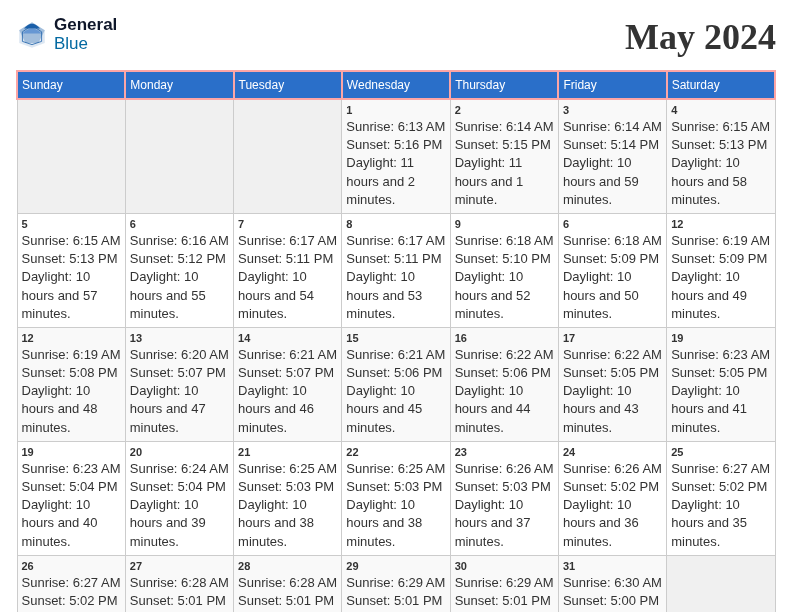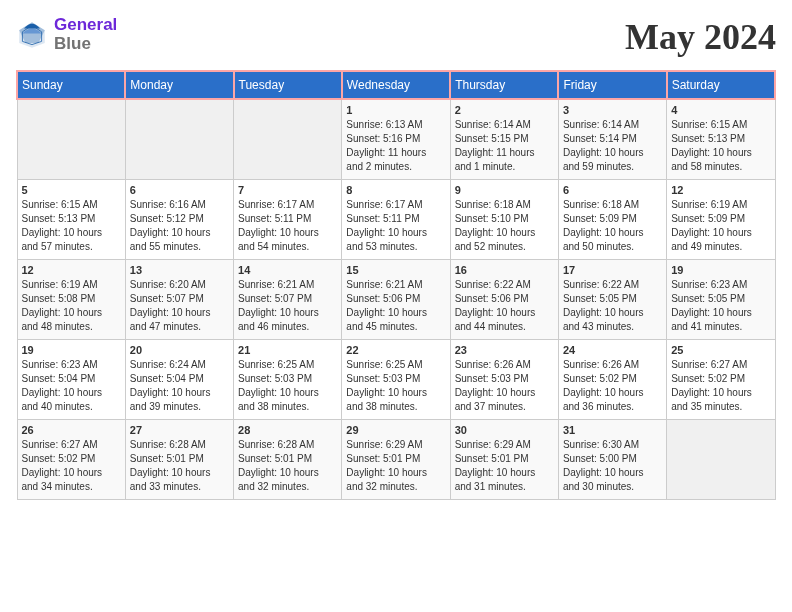--- a/index.html
+++ b/index.html
@@ -71,43 +71,43 @@
     tbody tr:nth-child(odd) td {
       background: #f9f9f9;
     }
     .day-number {
       font-size: 11px;
       font-weight: bold;
       margin-bottom: 2px;
       color: #333;
     }
     .day-info {
-      font-size: 10px;
+      font-size: 13px;
       color: #333;
       line-height: 1.4;
     }
     .empty-cell {
       background: #f0f0f0 !important;
     }
   </style>
 </head>
 <body>
 
 <div class="header">
   <div class="logo">
     <svg class="logo-icon" viewBox="0 0 40 40">
       <polygon points="20,4 36,14 36,30 20,36 4,30 4,14" fill="#1a5fa8" opacity="0.15"></polygon>
       <polygon points="20,4 36,14 28,30 12,30 4,14" fill="#1a5fa8" opacity="0.3"></polygon>
       <polygon points="20,8 32,16 32,28 20,32 8,28 8,16" fill="none" stroke="#1a5fa8" stroke-width="1"></polygon>
       <path d="M10,12 Q20,0 30,12" fill="#1a5fa8"></path>
       <path d="M8,18 Q20,6 32,18" fill="#2a6fc9" opacity="0.5"></path>
     </svg>
     <div class="logo-text">
-      <span style="font-size:17px;font-weight:bold;color:#6d28d9;line-height:1.1;">General</span>
-      <span style="font-size:17px;font-weight:bold;color:#737373;line-height:1.1;">Blue</span>
+      <span style="font-size:17px;font-weight:bold;color:#0f172a;line-height:1.1;">General</span>
+      <span style="font-size:17px;font-weight:normal;color:#0369a1;line-height:1.1;">Blue</span>
     </div>
   </div>
   <div class="title-block">
     <div class="calendar-title">May 2024</div>
   </div>
 </div>
 
 <table>
   <thead>
     <tr>

